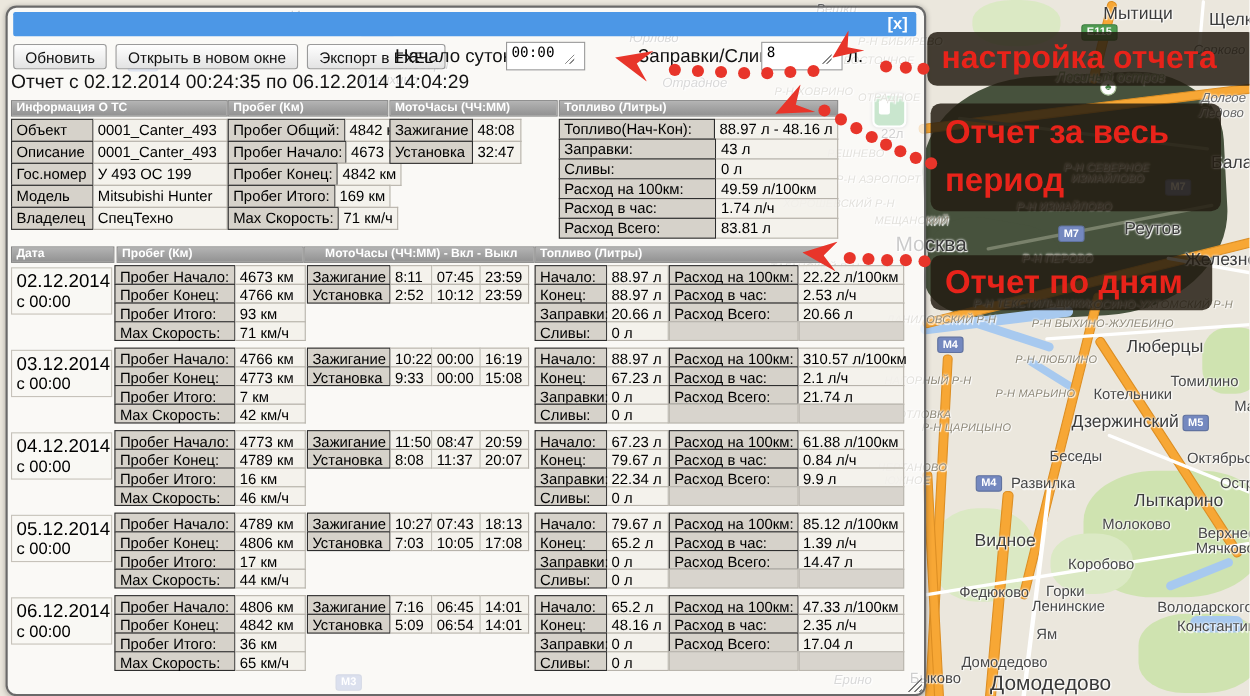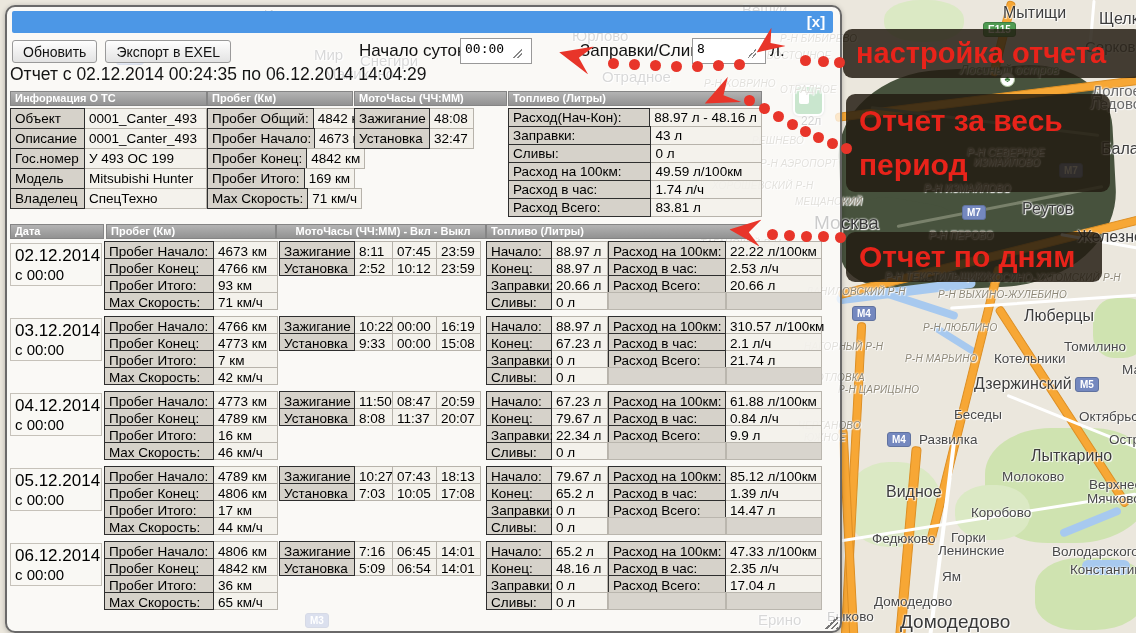--- a/index.html
+++ b/index.html
@@ -17,21 +17,21 @@
   .grd {background:#79816b;border-radius:2px;}
   .azs {background:#2e9e44;border:2px solid #fff;border-radius:6px;box-shadow:0 0 3px #888;}
   .azsw{background:#fff;border-radius:2px;}
 
   
   .lbl{position:absolute;white-space:nowrap;z-index:2;
        text-shadow:0 0 2px #fff,0 0 2px #fff,1px 1px 1px #fff;}
   .k-city-xl{font-size:19px;color:#383838;}
   .k-city-lg{font-size:16px;color:#3c3c3c;}
   .k-city{font-size:13.5px;color:#474747;}
-  .k-town{font-size:15px;color:#6a6a6a;}
+  .k-town{font-size:12px;color:#6a6a6a;font-style:italic;}
   .k-district{font-size:10px;font-style:italic;color:#8e8878;letter-spacing:.2px;}
   .k-park{font-size:12.5px;font-style:italic;color:#7c9a6e;}
   .k-fuel-amt{font-size:12px;color:#4f4f4f;}
   .k-badge-m,.k-badge-e,.k-badge-a{font-size:10px;font-weight:bold;color:#fff;
      padding:1px 4px;border-radius:3px;text-shadow:none;}
   .k-badge-m{background:#7488bf;border:1px solid #60729f;}
   .k-badge-e{background:#4f9b52;border:1px solid #3f7d42;}
   .k-badge-a{background:#93a7d4;border:1px solid #7a8fbd;}
   .k-tree{font-size:9px;color:#3e7d3e;background:#fff;border:1px solid #aac39a;
      border-radius:50%;width:13px;height:13px;line-height:13px;text-align:center;
@@ -236,20 +236,21 @@
       <span class="lbl k-fuel-amt" style="left: 801px; top: 114px;">22л</span>
       <span class="lbl k-tree" style="left: 1000px; top: 72px;">♣</span>
     </div>
 
   <div id="panel">
     <div id="titlebar">
       <div id="close-btn">[x]</div>
     </div>
     <div id="btnrow">
         <button class="btn">Обновить</button>
+        <button class="btn">Открыть в новом окне</button>
         <button class="btn">Экспорт в EXEL</button>
       </div>
     <div class="tb-label" id="lbl-daystart">Начало суток</div>
     <textarea class="tbox" id="in-daystart" style="">00:00</textarea>
     <div class="grip" style="left:505px;top:41px;"></div>
     <div class="tb-label" id="lbl-fuelops">Заправки/Сливы</div>
     <textarea class="tbox" id="in-fuelops" style="">8</textarea>
     <div class="grip" style="left:739px;top:41px;"></div>
     <div class="tb-label" id="unit-l">л.</div>
 
@@ -316,21 +317,21 @@
             <div class="pair">
               <div class="lc">Установка</div>
               <div class="vc">32:47</div>
             </div>
           </div>
         </div>
         <div class="sec sec-fuel">
           <div class="hdrbar">Топливо (Литры)</div>
           <div class="rows">
             <div class="pair">
-              <div class="lc">Расход(Нач-Кон):</div>
+              <div class="lc">Топливо(Нач-Кон):</div>
               <div class="vc">88.97 л - 48.16 л</div>
             </div>
             <div class="pair">
               <div class="lc">Заправки:</div>
               <div class="vc">43 л</div>
             </div>
             <div class="pair">
               <div class="lc">Сливы:</div>
               <div class="vc">0 л</div>
             </div>

